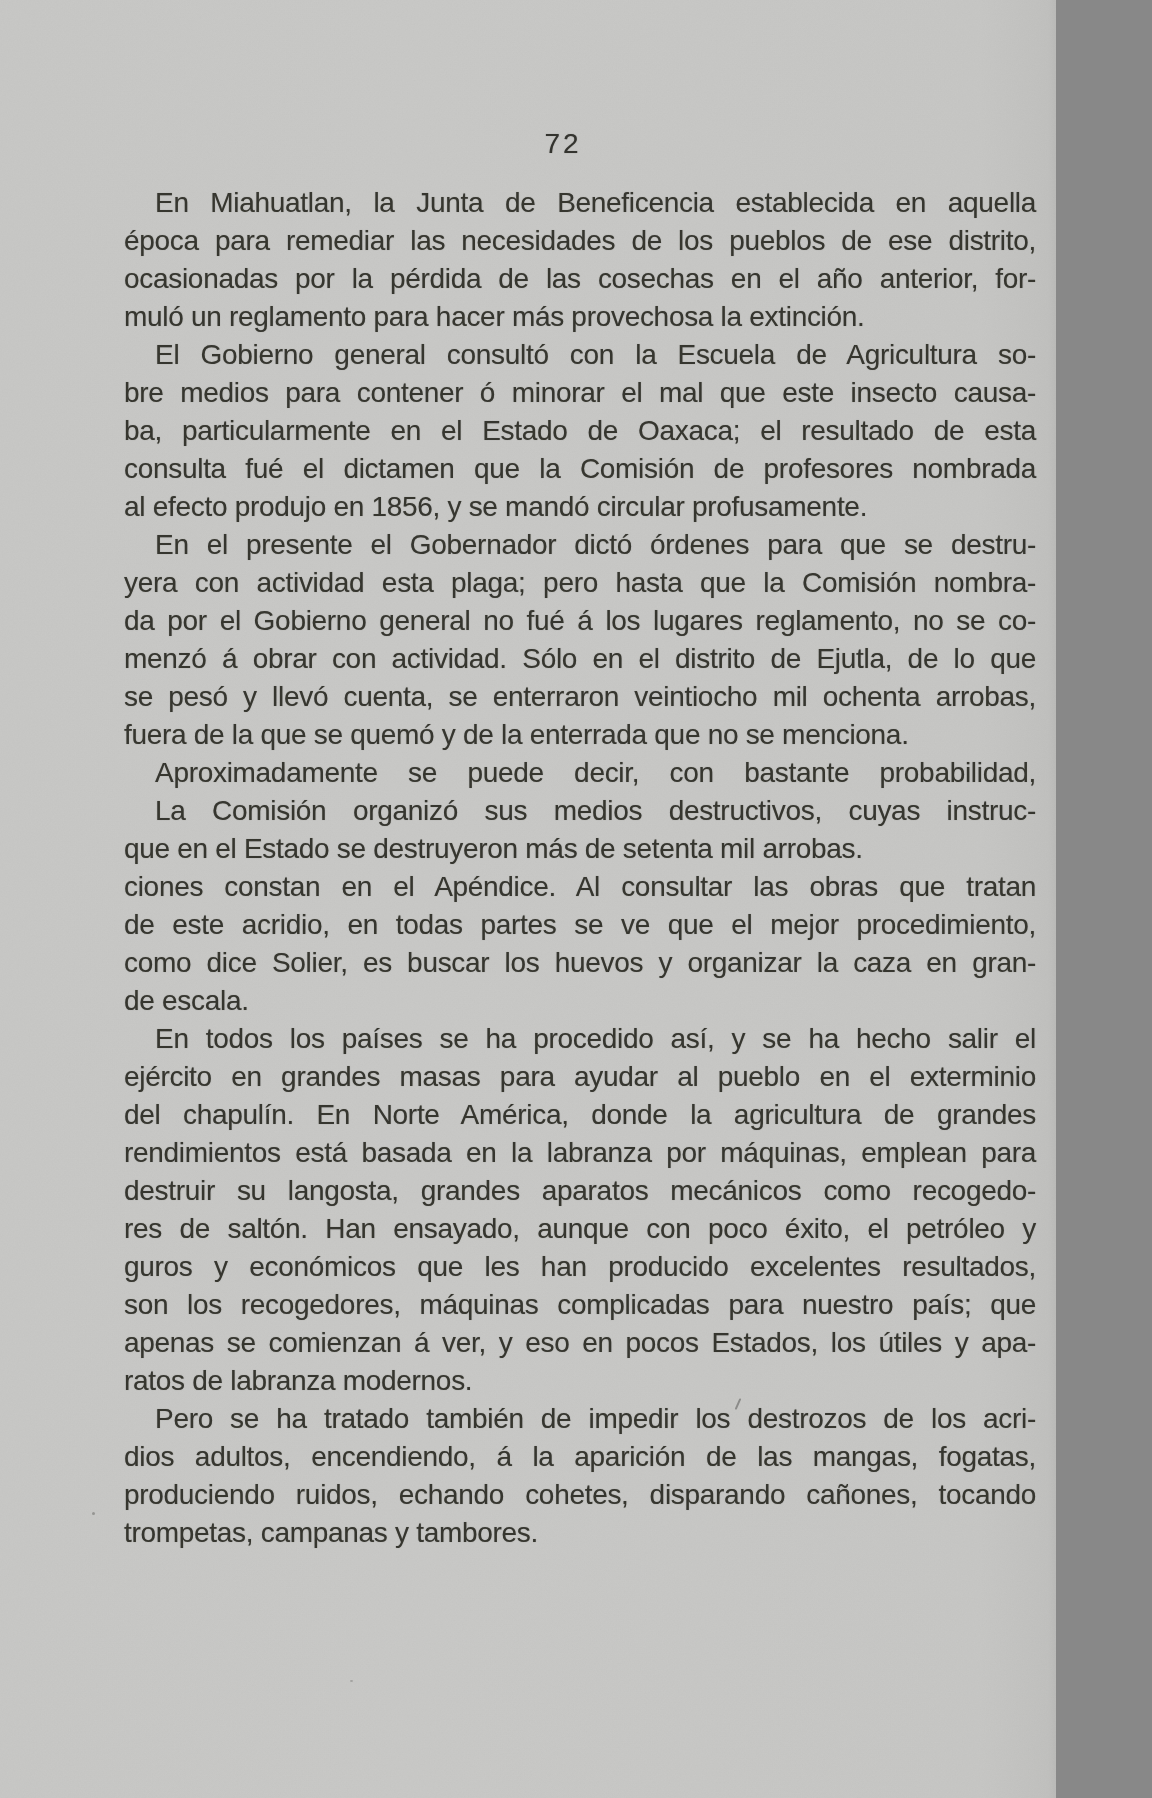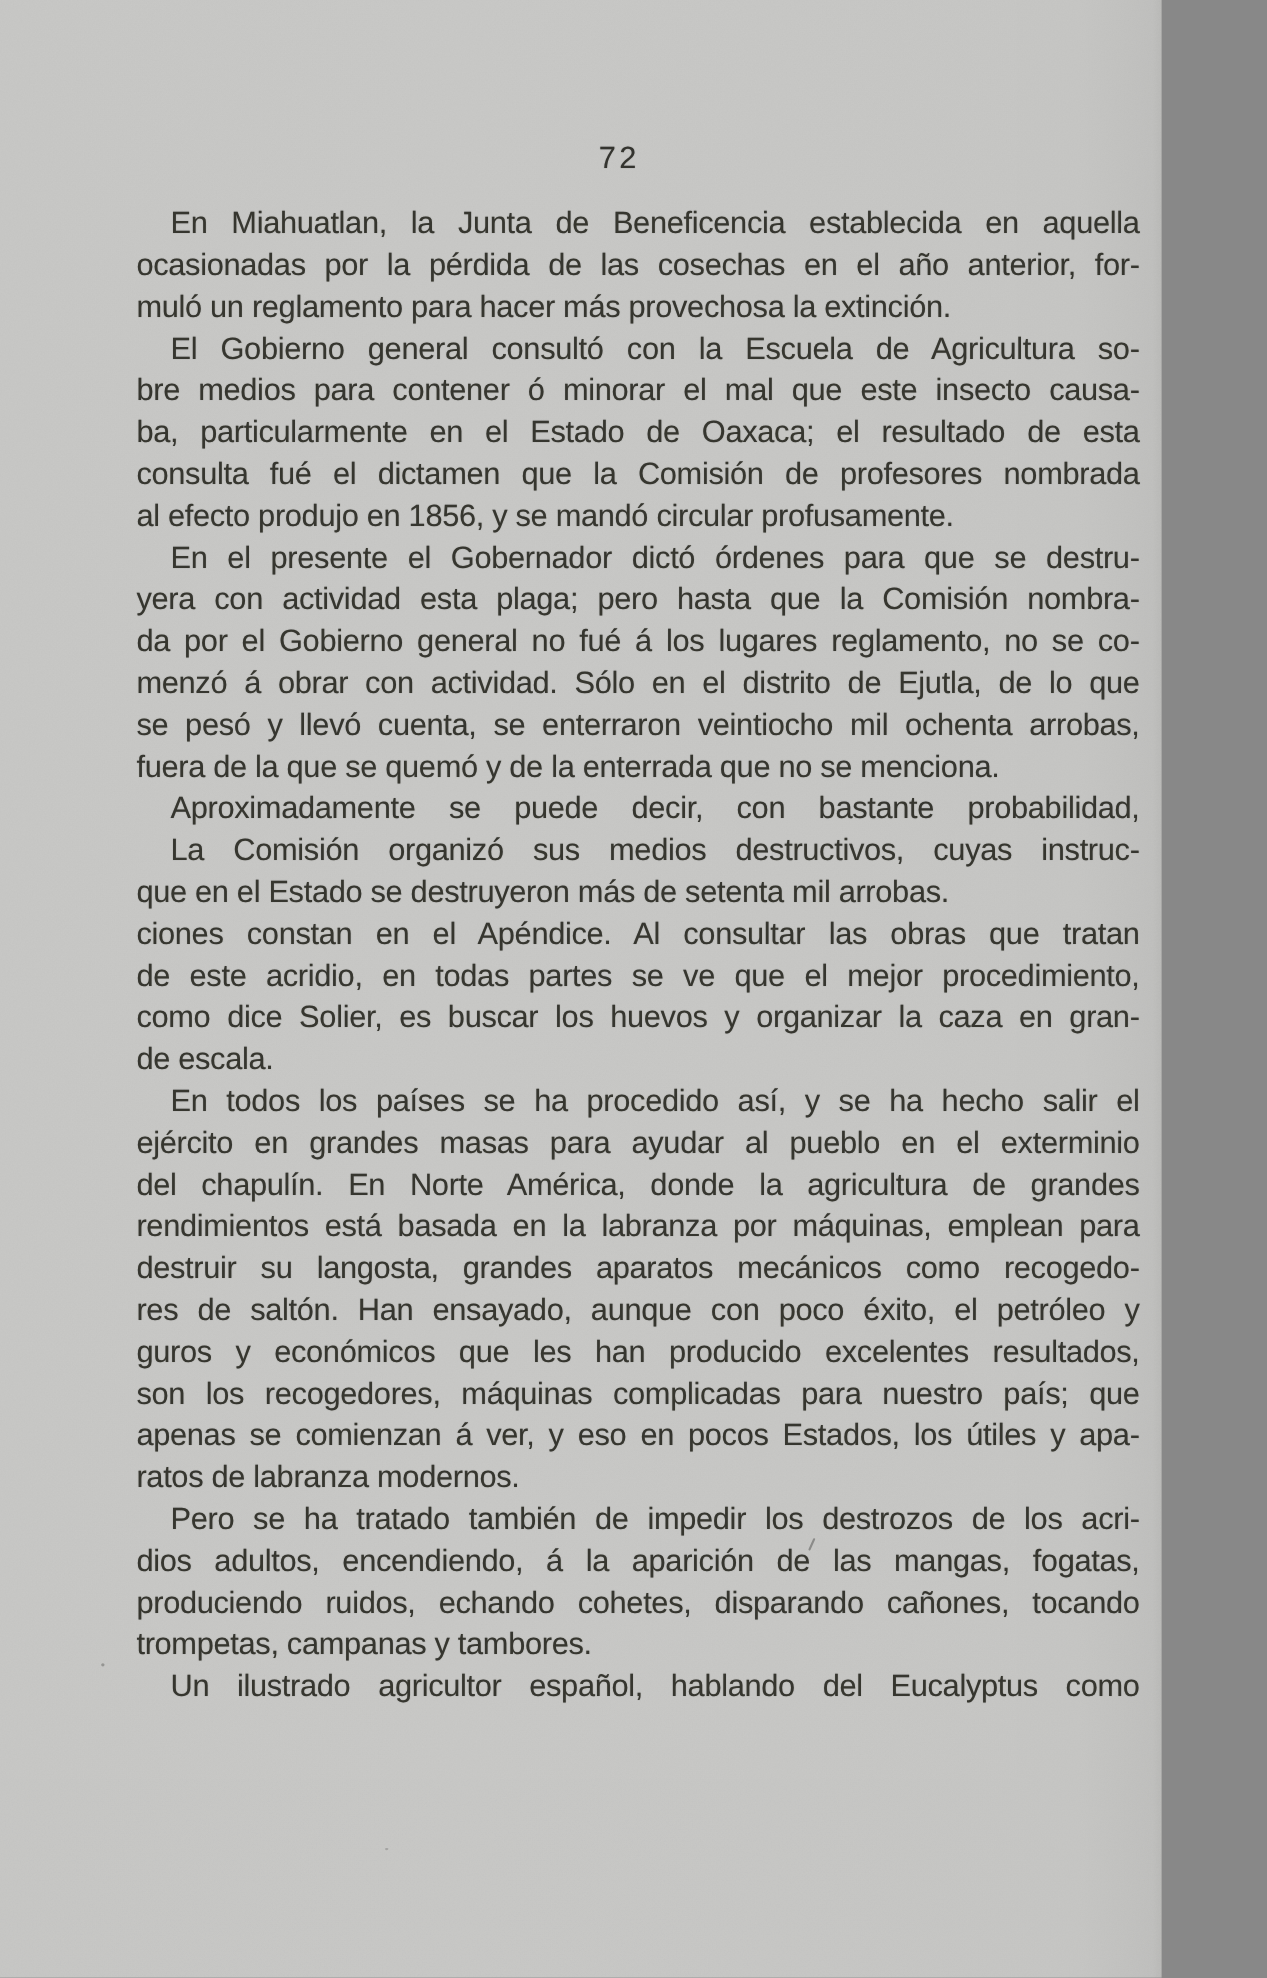--- a/index.html
+++ b/index.html
@@ -74,20 +74,21 @@
       <feColorMatrix type="matrix" values="0 0 0 0 0.22  0 0 0 0 0.22  0 0 0 0 0.21  0 0 0 0.55 0"></feColorMatrix>
     </filter>
     <rect width="1152" height="1798" filter="url(#g)" opacity="0.09"></rect>
   </svg>
 
   <div class="pagenum">72</div>
 
   <div class="textblock">
 
     <div class="line first">En Miahuatlan, la Junta de Beneficencia establecida en aquella</div>
+    <div class="line">época para remediar las necesidades de los pueblos de ese distrito,</div>
     <div class="line">ocasionadas por la pérdida de las cosechas en el año anterior, for-</div>
     <div class="line last">muló un reglamento para hacer más provechosa la extinción.</div>
 
     <div class="line first">El Gobierno general consultó con la Escuela de Agricultura so-</div>
     <div class="line">bre medios para contener ó minorar el mal que este insecto causa-</div>
     <div class="line">ba, particularmente en el Estado de Oaxaca; el resultado de esta</div>
     <div class="line">consulta fué el dictamen que la Comisión de profesores nombrada</div>
     <div class="line last">al efecto produjo en 1856, y se mandó circular profusamente.</div>
 
     <div class="line first">En el presente el Gobernador dictó órdenes para que se destru-</div>
@@ -115,21 +116,20 @@
     <div class="line">guros y económicos que les han producido excelentes resultados,</div>
     <div class="line">son los recogedores, máquinas complicadas para nuestro país; que</div>
     <div class="line">apenas se comienzan á ver, y eso en pocos Estados, los útiles y apa-</div>
     <div class="line last">ratos de labranza modernos.</div>
 
     <div class="line first">Pero se ha tratado también de impedir los destrozos de los acri-</div>
     <div class="line">dios adultos, encendiendo, á la aparición de las mangas, fogatas,</div>
     <div class="line">produciendo ruidos, echando cohetes, disparando cañones, tocando</div>
     <div class="line last">trompetas, campanas y tambores.</div>
 
-    <div class="line first">Un ilustrado agricultor español, hablando del Eucalyptus como</div>
   </div>
 
   <div class="speck" style="left:1116px; top:124px; width:4px; height:4px;"></div>
   <div class="speck" style="left:92px;  top:1512px; width:3px; height:3px; opacity:.7;"></div>
   <div class="stray-slash" style="left:737px; top:1398px;"></div>
   <div class="speck" style="left:350px; top:1680px; width:3px; height:2px; opacity:.5;"></div>
 
 </div>
 
 </body></html>

